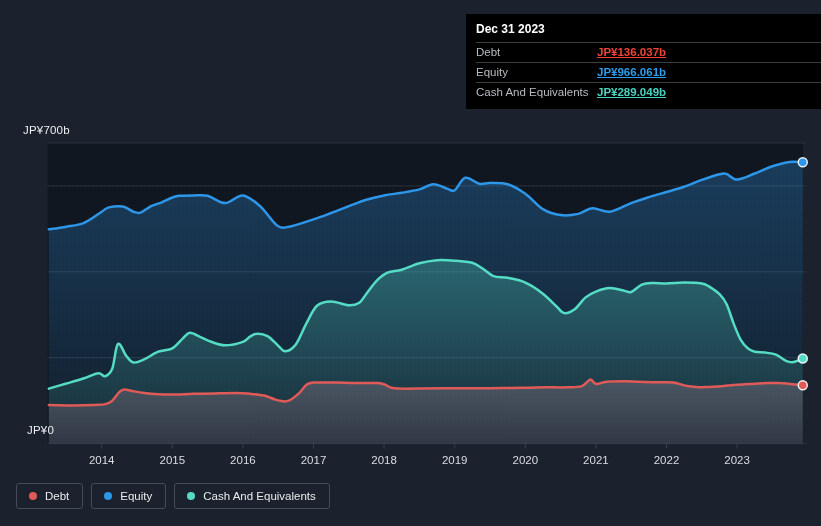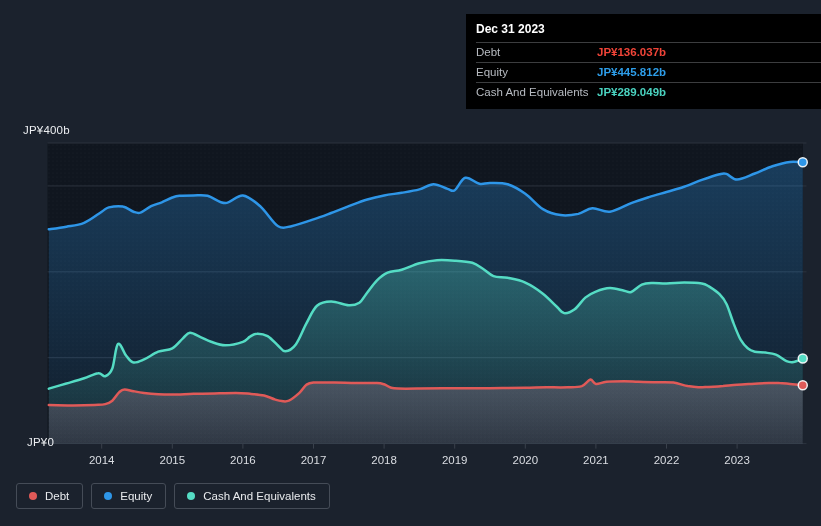--- a/index.html
+++ b/index.html
@@ -1,29 +1,29 @@
 <!DOCTYPE html>
 <html><head>
 <meta charset="utf-8">
 <style>
   html,body{margin:0;padding:0;background:#1b222d;width:821px;height:526px;overflow:hidden;
     font-family:"Liberation Sans",sans-serif;}
   #stage{position:relative;width:821px;height:526px;background:#1b222d;}
   #chart-svg{position:absolute;left:0;top:0;}
   .y-label{position:absolute;color:#eceef1;font-size:11.5px;letter-spacing:.2px;}
   #y-label-top{left:23px;top:124px;}
-  #y-label-bottom{left:27px;top:436px;}
+  #y-label-bottom{left:27px;top:424px;}
   
   .tooltip{position:absolute;left:466px;top:14px;width:400px;box-sizing:border-box;
     background:#000;padding:0 10px 7px 10px;color:#fff;}
   .tooltip .title{font-size:12px;font-weight:bold;color:#fff;padding:8px 0 6px 0;}
   .t-row{display:flex;align-items:baseline;padding:3px 0 4px 0;font-size:11.5px;}
   .t-row.sep{border-top:1px solid #3c3d3f;}
   .t-label{flex:0 0 121px;color:#b7bbc1;}
-  .t-value{font-weight:bold;}
+  .t-value{font-weight:bold;text-decoration:underline;}
   .t-ratio-rest{color:#9aa0a7;font-weight:normal;}
   
   .legend{position:absolute;left:16px;top:483px;display:flex;gap:8px;}
   .legend-item{display:flex;align-items:center;gap:8px;border:1px solid #454c57;border-radius:3px;
     padding:6px 13px 6px 12px;color:#e8eaed;font-size:11.5px;cursor:pointer;background:transparent;}
   .dot{width:8px;height:8px;border-radius:50%;flex:0 0 auto;}
 </style>
 </head>
 <body>
 
@@ -78,32 +78,32 @@
       <line x1="525.3" x2="525.3" y1="443.6" y2="448.6" stroke="#3a414c" stroke-width="1"></line>
       <text x="525.3" y="464" fill="#dadde2" font-size="11.5" text-anchor="middle" font-family="&quot;Liberation Sans&quot;,sans-serif">2020</text>
       <line x1="595.9" x2="595.9" y1="443.6" y2="448.6" stroke="#3a414c" stroke-width="1"></line>
       <text x="595.9" y="464" fill="#dadde2" font-size="11.5" text-anchor="middle" font-family="&quot;Liberation Sans&quot;,sans-serif">2021</text>
       <line x1="666.5" x2="666.5" y1="443.6" y2="448.6" stroke="#3a414c" stroke-width="1"></line>
       <text x="666.5" y="464" fill="#dadde2" font-size="11.5" text-anchor="middle" font-family="&quot;Liberation Sans&quot;,sans-serif">2022</text>
       <line x1="737.1" x2="737.1" y1="443.6" y2="448.6" stroke="#3a414c" stroke-width="1"></line>
       <text x="737.1" y="464" fill="#dadde2" font-size="11.5" text-anchor="middle" font-family="&quot;Liberation Sans&quot;,sans-serif">2023</text>
     </svg>
 
-  <div class="y-label" id="y-label-top">JP¥400b</div>
+  <div class="y-label" id="y-label-top">JP¥700b</div>
   <div class="y-label" id="y-label-bottom">JP¥0</div>
 
   <div class="tooltip">
     <div class="title">Dec 31 2023</div>
     <div class="t-row sep">
       <span class="t-label">Debt</span>
       <span class="t-value" id="tt-debt-value" style="color: rgb(240, 68, 56);">JP¥136.037b</span>
     </div>
     <div class="t-row sep">
       <span class="t-label">Equity</span>
-      <span class="t-value" id="tt-equity-value" style="color: rgb(45, 157, 233);">JP¥445.812b</span>
+      <span class="t-value" id="tt-equity-value" style="color: rgb(45, 157, 233);">JP¥966.061b</span>
     </div>
     <div class="t-row sep">
       <span class="t-label">Cash And Equivalents</span>
       <span class="t-value" id="tt-cash-value" style="color: rgb(74, 210, 191);">JP¥289.049b</span>
     </div>
   </div>
 
   <div class="legend">
     <div class="legend-item">
       <span class="dot" id="dot-debt" style="background: rgb(224, 90, 88);"></span>

